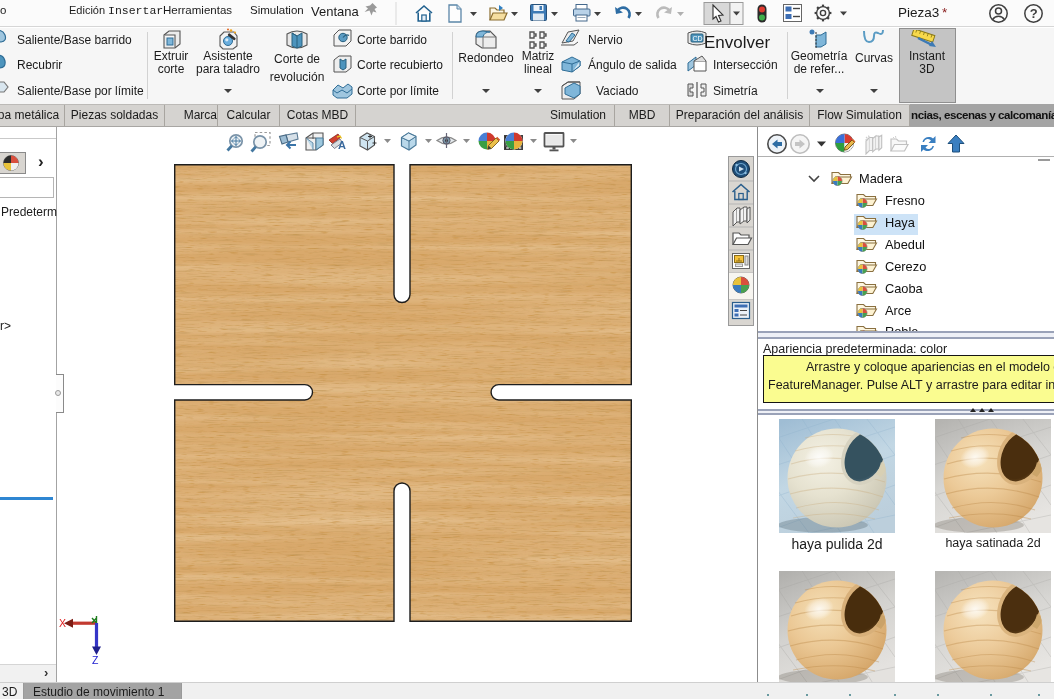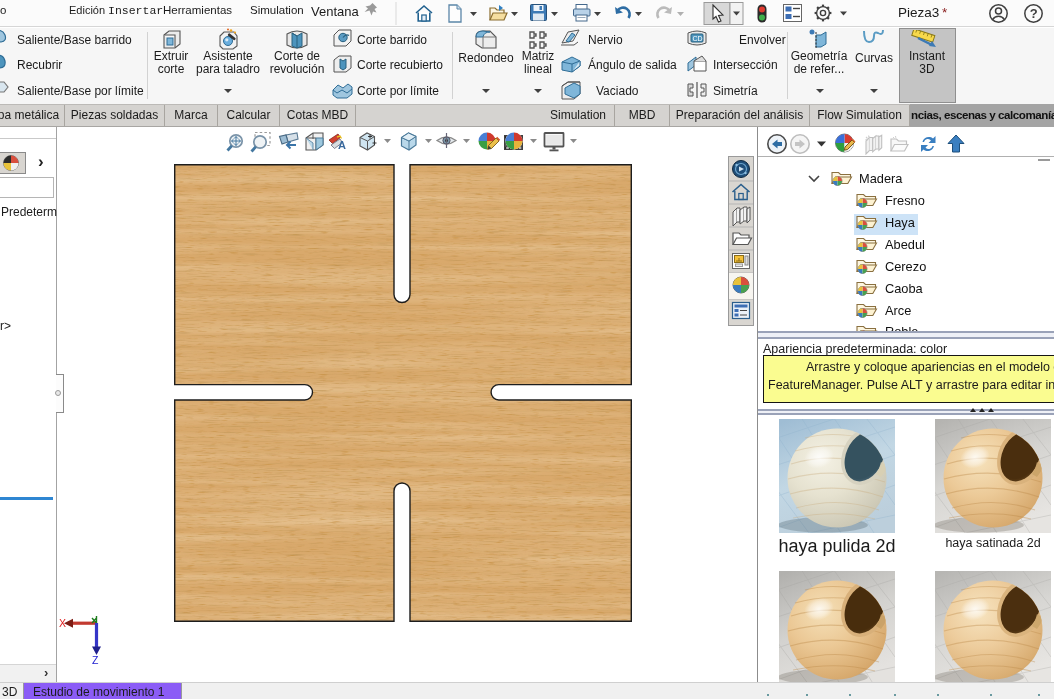--- a/index.html
+++ b/index.html
@@ -160,21 +160,21 @@
  <div class="tx" style="left:228px;top:22px;font-size:12px;line-height:13px;text-align:center;transform:translateX(-50%);">Asistente<br>para taladro</div>
  <svg class="abs" style="left:221px;top:59px;" width="14" height="8">
         <path d="M3 2 l4 4 4 -4 z" fill="#404040"></path>
       </svg>
 
  <svg class="abs" style="left:285px;top:1px;" width="24" height="21" viewBox="0 0 24 21">
   <path d="M2 5 Q12 -1 22 5 V16 Q12 22 2 16 Z" fill="#e8e8e8" stroke="#555" stroke-width="1.1"></path>
   <path d="M7 4 V17 L12 19 L17 17 V4 L12 7 Z" fill="#4d94bd" stroke="#28607f" stroke-width="1"></path>
   <path d="M7 4 L12 7 V19" fill="none" stroke="#28607f" stroke-width="1"></path>
  </svg>
- <div class="tx" style="left:297px;top:22px;font-size:12px;line-height:13px;text-align:center;transform:translateX(-50%);">Corte de<br>revolución</div>
+ <div class="tx" style="left:297px;top:22px;font-size:12px;line-height:18px;text-align:center;transform:translateX(-50%);">Corte de<br>revolución</div>
 
  <svg class="abs" style="left:332px;top:1px;" width="21" height="71" viewBox="0 0 21 71">
   <g>
           <path d="M2 6 L7 1 H19 V12 L14 17 H2 Z" fill="#f2f2f2" stroke="#555"></path>
           <circle cx="11" cy="8.5" r="4.2" fill="#5b9cc4" stroke="#28607f"></circle>
           <path d="M11 8.5 q3 -4 6 -2" fill="none" stroke="#28607f" stroke-width="1.2"></path>
         </g>
   <g transform="translate(0,26)">
           <path d="M2 5 L7 1 H19 V13 L14 17 H2 Z" fill="#eee" stroke="#555"></path>
           <path d="M8 4 v9 l3 2 3 -2 v-9 l-3 2 z" fill="#4d94bd" stroke="#28607f"></path>
@@ -239,21 +239,21 @@
           <path d="M2 8 L10 2 V10 L2 16 Z" fill="#9fc6df" stroke="#2f6d96"></path>
           <path d="M8 6 h12 v10 h-12 z" fill="#fff" stroke="#555"></path>
           <path d="M8 6 L16 1 L20 6" fill="#ddd" stroke="#555"></path>
         </g>
   <g transform="translate(0,52)">
           <path d="M2 3 h5 v4 h-3 v4 h3 v4 h-5 z" fill="#d9d9d9" stroke="#555"></path>
           <path d="M20 3 h-5 v4 h3 v4 h-3 v4 h5 z" fill="#eee" stroke="#555"></path>
           <line x1="11" y1="1" x2="11" y2="17" stroke="#333"></line>
         </g>
  </svg>
- <div class="tx" style="left:739px;top:5px;font-size:12px;">Envolver</div>
+ <div class="tx" style="left:704px;top:5px;font-size:17px;">Envolver</div>
  <div class="tx" style="left:713px;top:30px;font-size:12px;">Intersección</div>
  <div class="tx" style="left:713px;top:56px;font-size:12px;text-align:center;">Simetría</div>
 
  <svg class="abs" style="left:806px;top:1px;" width="26" height="21" viewBox="0 0 26 21">
   <circle cx="6" cy="3" r="2.5" fill="#3d7ab5"></circle>
   <path d="M10 6 h5 l5 -3 v12 l-5 3 h-5 z" fill="#7fb6d9" stroke="#2f6d96"></path>
   <line x1="10" y1="3" x2="10" y2="20" stroke="#333" stroke-dasharray="2 1.5"></line>
  </svg>
  <div class="tx" style="left:819px;top:22px;font-size:12px;line-height:13px;text-align:center;transform:translateX(-50%);">Geometría<br>de refer...</div>
  <svg class="abs" style="left:813px;top:59px;" width="14" height="8">
@@ -277,21 +277,21 @@
   <path d="M8 8 L22 15" stroke="#3d7ab5" stroke-width="2.4"></path>
         <path d="M26 17 l-7 -1 3 -5 z" fill="#3d7ab5"></path>
  </svg>
  <div class="tx" style="left:927px;top:22px;font-size:12px;line-height:13px;text-align:center;transform:translateX(-50%);">Instant<br>3D</div>
 </div>
 
 <div class="abs" id="tabrow" style="left:0;top:104px;width:1054px;height:23px;background:#d5d3d0;border-top:1px solid #bcbab7;border-bottom:1px solid #a8a6a3;">
  <style>.ct{position:absolute;top:0;height:21px;line-height:21px;font-size:12px;color:#1b1b1b;text-align:center;border-right:1px solid #a8a5a0;}</style>
  <div class="ct" style="left:0;width:65px;text-indent:-7px;">pa metálica</div>
  <div class="ct" style="left:65px;width:100px;">Piezas soldadas</div>
- <div class="ct" style="left:165px;width:53px;">Marca</div>
+ <div class="ct" style="left:165px;width:53px;text-align:right;">Marca</div>
  <div class="ct" style="left:218px;width:62px;">Calcular</div>
  <div class="ct" style="left:280px;width:76px;">Cotas MBD</div>
  <div class="ct" style="left:542px;width:73px;">Simulation</div>
  <div class="ct" style="left:615px;width:55px;">MBD</div>
  <div class="ct" style="left:670px;width:140px;">Preparación del análisis</div>
  <div class="ct" style="left:810px;width:100px;">Flow Simulation</div>
  <div class="abs" style="left:910px;top:-1px;width:144px;height:23px;background:#a4a4a4;overflow:hidden;">
    <div class="tx" style="left:1px;top:4px;font-size:11.6px;font-weight:bold;color:#111;letter-spacing:-0.45px;">ncias, escenas y calcomanías</div>
  </div>
 </div>
@@ -721,21 +721,21 @@
             <path d="M14 99 Q58 90 96 100"></path>
    </g>
    <g clip-path="url(#bc2)">
             <ellipse cx="86" cy="37" rx="22.5" ry="30" transform="rotate(24 86 37)" fill="#d9b27c"></ellipse>
    <ellipse cx="85.5" cy="37.5" rx="18.5" ry="26" transform="rotate(24 85.5 37.5)" fill="url(#hl2)"></ellipse>
    <path d="M97 55 a18 25 0 0 0 5 -12 l6 4 a21 29 0 0 1 -6 11 z" fill="#caa368" opacity="0.9"></path>
           </g>
    <ellipse cx="40" cy="38" rx="15" ry="11" transform="rotate(-18 40 38)" fill="url(#sp2)"></ellipse>
   </svg>
  </div>
- <div class="tx" style="left:79px;top:409px;font-size:18px;transform:translateX(-50%);text-align:center;">haya pulida 2d</div>
+ <div class="tx" style="left:79px;top:409px;font-size:14px;transform:translateX(-50%);text-align:center;">haya pulida 2d</div>
  <div class="tx" style="left:235px;top:409px;font-size:12.5px;transform:translateX(-50%);">haya satinada 2d</div>
  <div class="abs" id="th3" style="left:21px;top:444px;">
   <svg width="116" height="114" viewBox="0 0 116 114">
    <defs>
     <linearGradient id="bg3" x1="0.1" y1="0" x2="0.5" y2="1">
               <stop offset="0" stop-color="#b2b1ae"></stop>
               <stop offset="0.5" stop-color="#d3d2cf"></stop>
               <stop offset="1" stop-color="#e4e2df"></stop>
             </linearGradient>
     <radialGradient id="bl3" cx="0.36" cy="0.32" r="0.9">
@@ -832,21 +832,21 @@
    <path d="M97 55 a18 25 0 0 0 5 -12 l6 4 a21 29 0 0 1 -6 11 z" fill="#cba56a" opacity="0.9"></path>
           </g>
    <ellipse cx="40" cy="38" rx="15" ry="11" transform="rotate(-18 40 38)" fill="url(#sp4)"></ellipse>
   </svg>
  </div>
 </div>
 
 <div class="abs" id="statusbar" style="left:0;top:682px;width:1054px;height:17px;background:#f0f0f0;border-top:1px solid #cfcfcf;">
  <div class="tx" style="left:2px;top:2px;font-size:12px;">3D</div>
  <div class="abs" style="left:23px;top:0;width:1px;height:17px;background:#9a9a9a;"></div>
- <div class="abs" style="left:24px;top:0;width:158px;height:16px;background:#8b5cf6;border-right:1px solid #9a9a9a;">
+ <div class="abs" style="left:24px;top:0;width:158px;height:16px;background:#a3a3a3;border-right:1px solid #9a9a9a;">
   <div class="tx" style="left:9px;top:2px;font-size:12px;">Estudio de movimiento 1</div>
  </div>
   <div class="abs" style="left:767px;top:11px;width:2px;height:2px;background:#6a9aa0;"></div>
   <div class="abs" style="left:806px;top:11px;width:2px;height:2px;background:#6a9aa0;"></div>
   <div class="abs" style="left:849px;top:11px;width:2px;height:2px;background:#6a9aa0;"></div>
   <div class="abs" style="left:894px;top:11px;width:2px;height:2px;background:#6a9aa0;"></div>
   <div class="abs" style="left:937px;top:11px;width:2px;height:2px;background:#6a9aa0;"></div>
   <div class="abs" style="left:990px;top:11px;width:2px;height:2px;background:#6a9aa0;"></div>
   <div class="abs" style="left:1038px;top:11px;width:2px;height:2px;background:#6a9aa0;"></div>
  </div>

